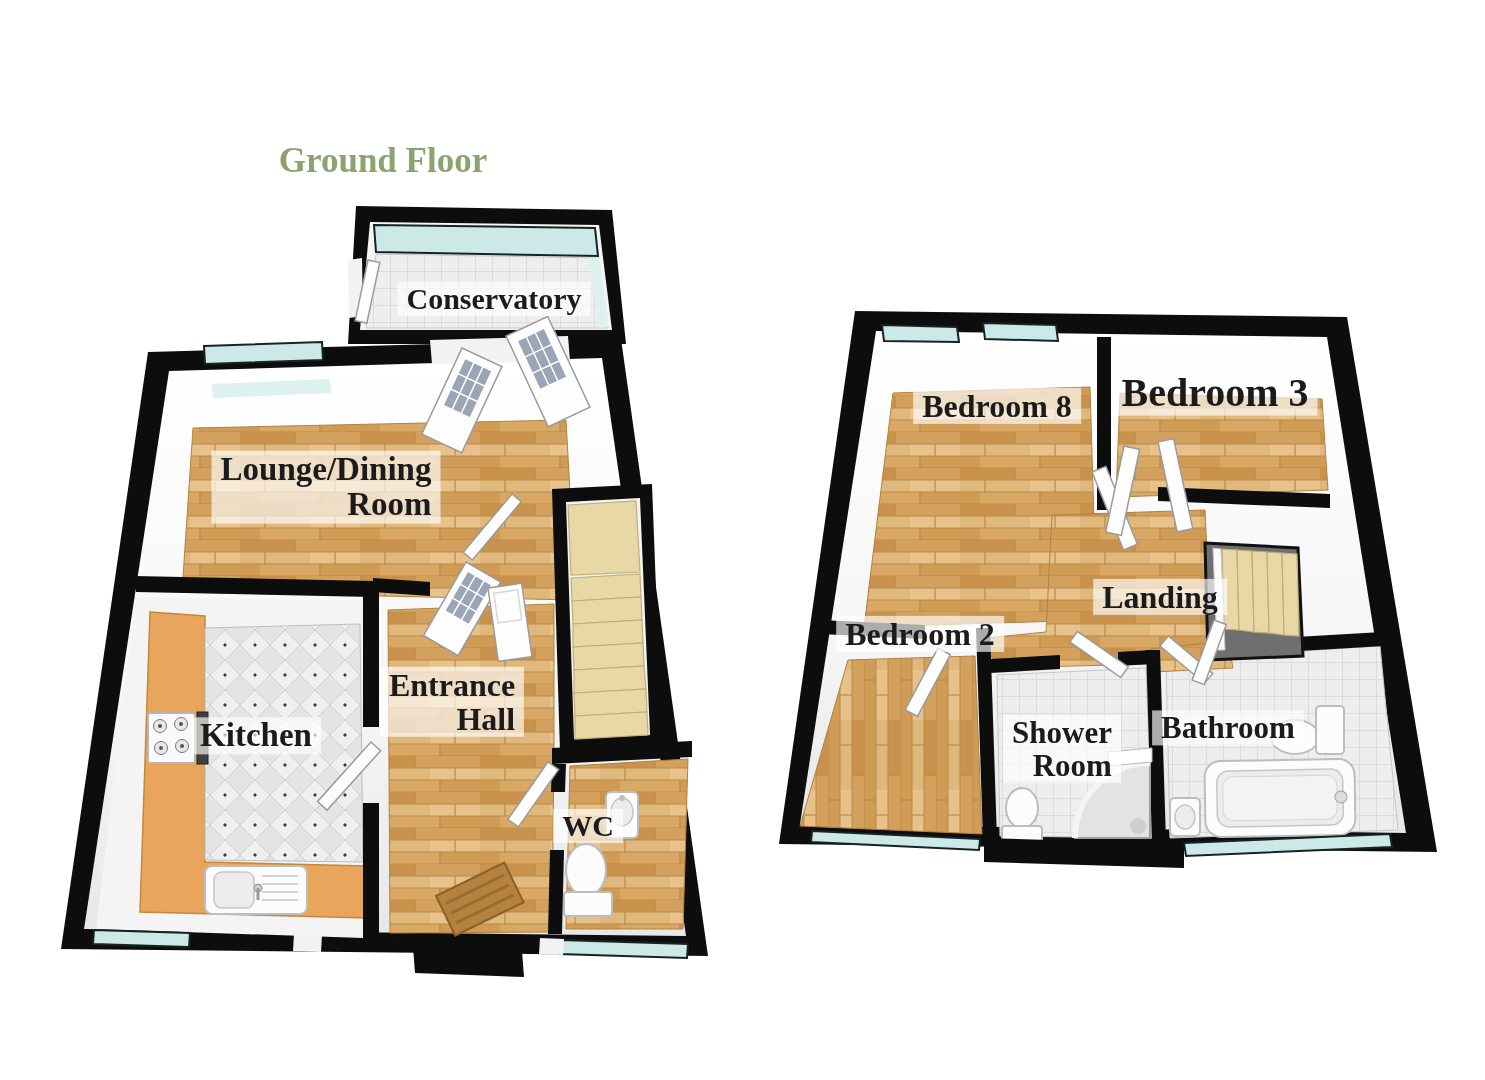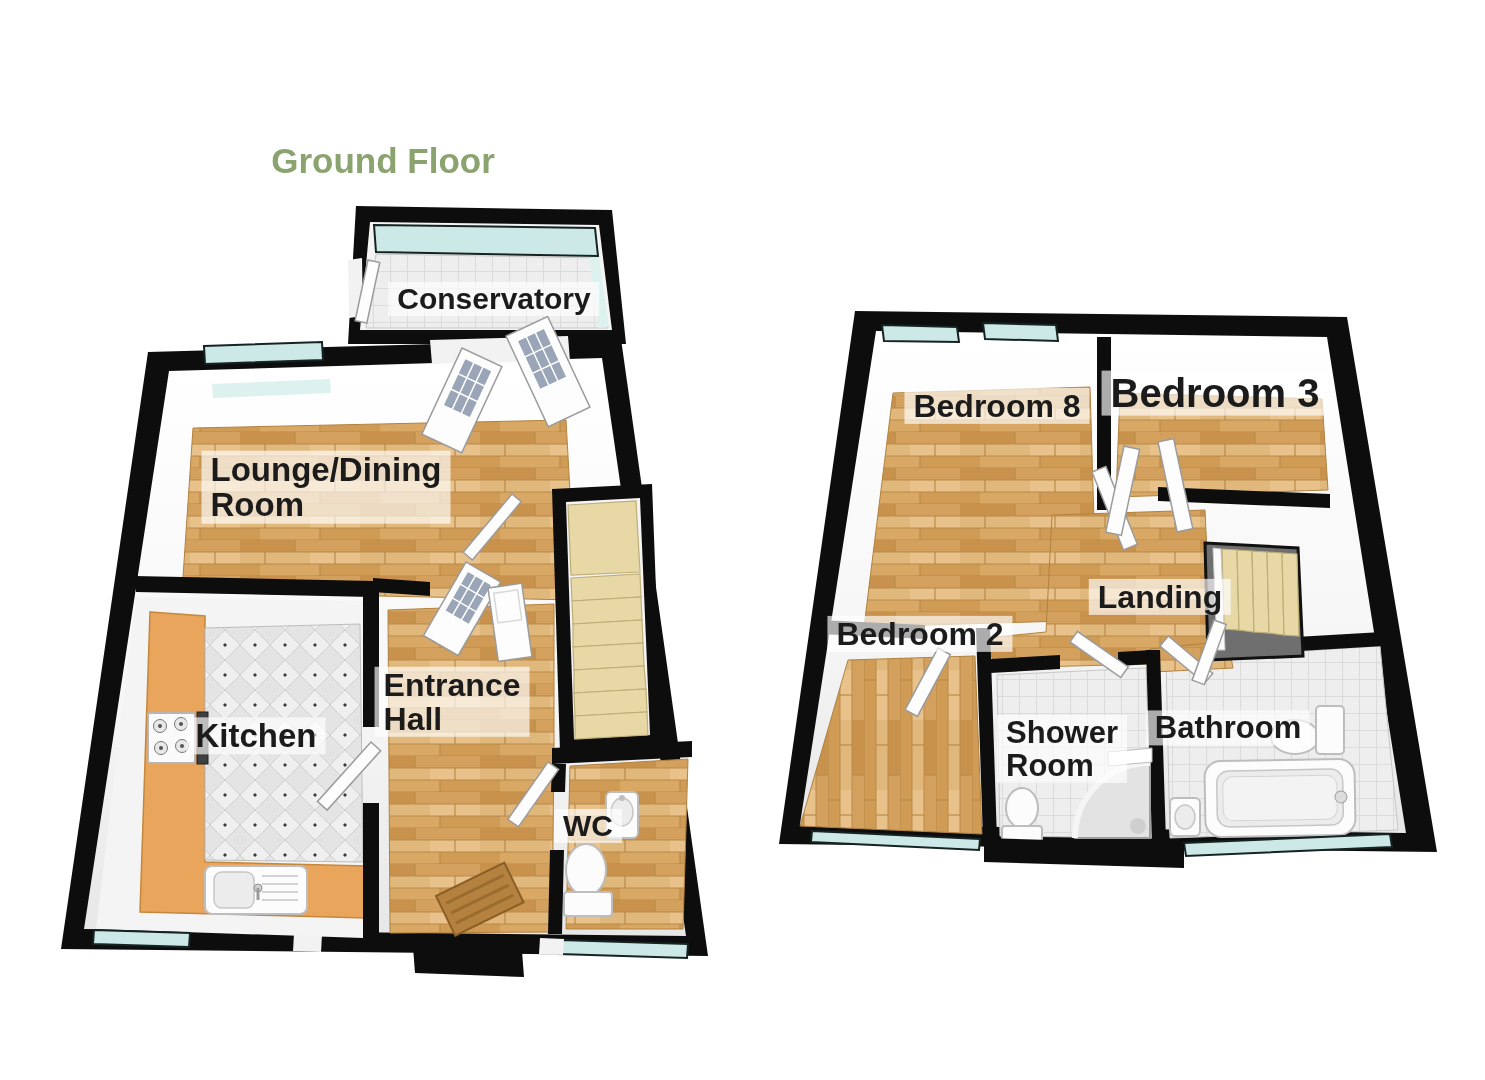--- a/index.html
+++ b/index.html
@@ -2,27 +2,27 @@
 <html style="--title-green: #8aa36f; --wall-black: #0d0d0d; --label-text: #1b1b1b; --label-bg: rgba(255,255,255,0.66); --glass-teal: #cde9e7; --wood-base: #d7a766; --kitchen-counter: #eaa55c; --stair-beige: #e7d8a6; --stairwell-gray: #6f6f6f; --tile-gray: #e9e9e9;"><head>
 <meta charset="utf-8">
 <style>
   :root{
     --title-green:#8aa36f; --wall-black:#0d0d0d; --label-text:#1b1b1b;
     --label-bg:rgba(255,255,255,0.66); --glass-teal:#cde9e7; --wood-base:#d7a766;
     --kitchen-counter:#eaa55c; --stair-beige:#e7d8a6; --stairwell-gray:#6f6f6f; --tile-gray:#e9e9e9;
   }
   html,body{margin:0;padding:0;background:#ffffff;}
   .canvas{position:relative;width:1485px;height:1080px;background:#ffffff;overflow:hidden;
-          font-family:Liberation Sans, sans-serif;}
+          font-family:Liberation Serif, serif;}
   .canvas svg{position:absolute;left:0;top:0;}
   .floor-title{position:absolute;transform:translate(-50%,-50%);color:var(--title-green);
           font-weight:bold;font-size:35px;white-space:nowrap;letter-spacing:0px;}
   .room-label{position:absolute;transform:translate(-50%,-50%);color:var(--label-text);
           font-weight:bold;background:var(--label-bg);padding:1px 9px;line-height:1.07;
-          text-align:left;white-space:pre-line;}
+          text-align:right;white-space:pre-line;}
   .wall{fill:var(--wall-black);}
   .white{fill:#f4f4f4;}
   .gap{fill:#f2f2f2;}
   .glass{fill:var(--glass-teal);stroke:#152423;stroke-width:2;}
   .glass2{fill:#ddf1ef;}
   .woodh{fill:url(#woodH);stroke:#b1823f;stroke-width:1;}
   .woodv{fill:url(#woodV);stroke:#b1823f;stroke-width:1;}
   .tilek{fill:url(#tileKitchen);stroke:#bdbdbd;stroke-width:1;}
   .tileg{fill:url(#tileGrid);stroke:#c6c6c6;stroke-width:1;}
   .counter{fill:var(--kitchen-counter);stroke:#c4873c;stroke-width:1.5;}

